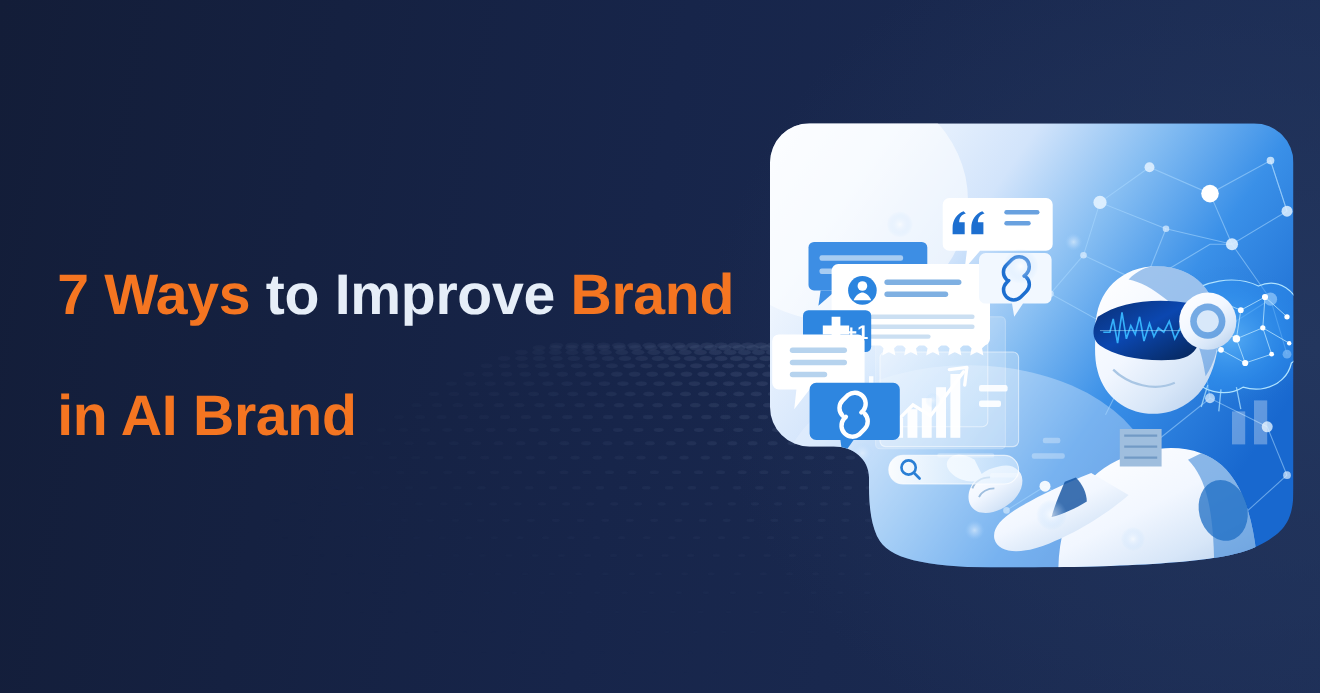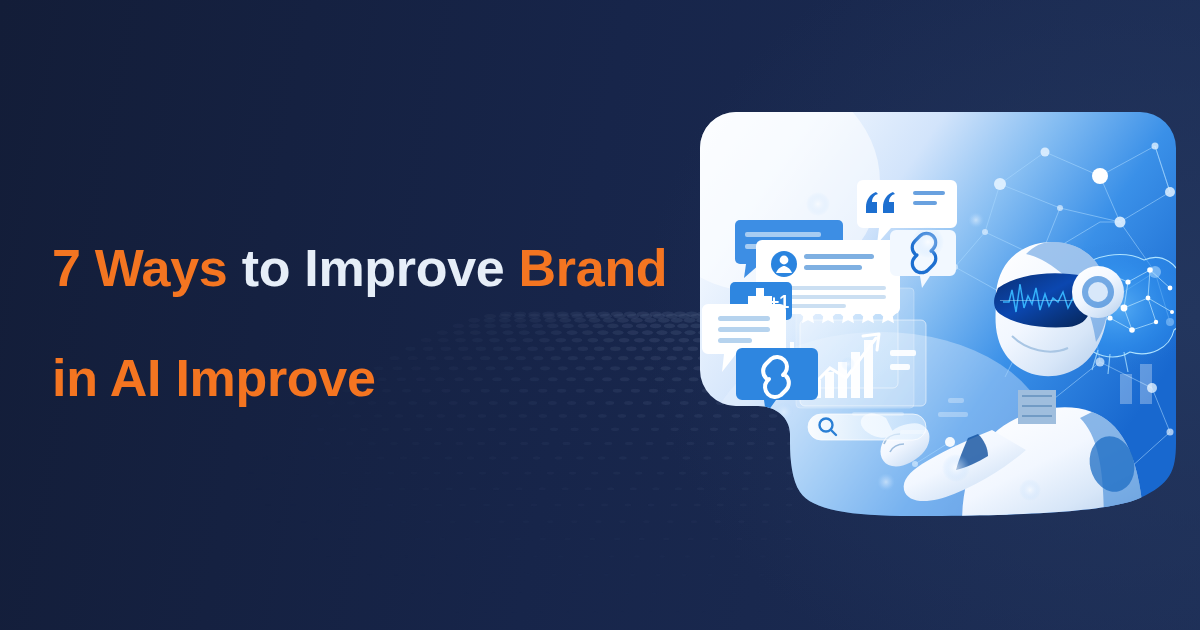--- a/index.html
+++ b/index.html
@@ -849,21 +849,21 @@
         <ellipse cx="622.6" cy="414.0" rx="1.74" ry="0.73" opacity="0.101"></ellipse>
         <ellipse cx="653.4" cy="414.0" rx="1.74" ry="0.73" opacity="0.104"></ellipse>
         <ellipse cx="684.3" cy="414.0" rx="1.74" ry="0.73" opacity="0.107"></ellipse>
         <ellipse cx="715.1" cy="414.0" rx="1.74" ry="0.73" opacity="0.110"></ellipse>
       </g>
   </svg>
 
   <h1 id="headline">
     <span>7 Ways </span><span class="hl-light">to Improve </span><span>Brand</span><br>
     <br>
-    <span>in AI Improve</span>
+    <span>in AI Brand</span>
   </h1>
 
   <div id="illu-wrap">
     <svg id="illu-svg" viewBox="0 0 476 412" xmlns="http://www.w3.org/2000/svg">
       <defs>
 
         <clipPath id="cardClip">
           <path d="M36,0 H440 A36,36 0 0 1 476,36 V330
                    C476,360 470,372 440,386
                    C410,400 320,404 212,404

